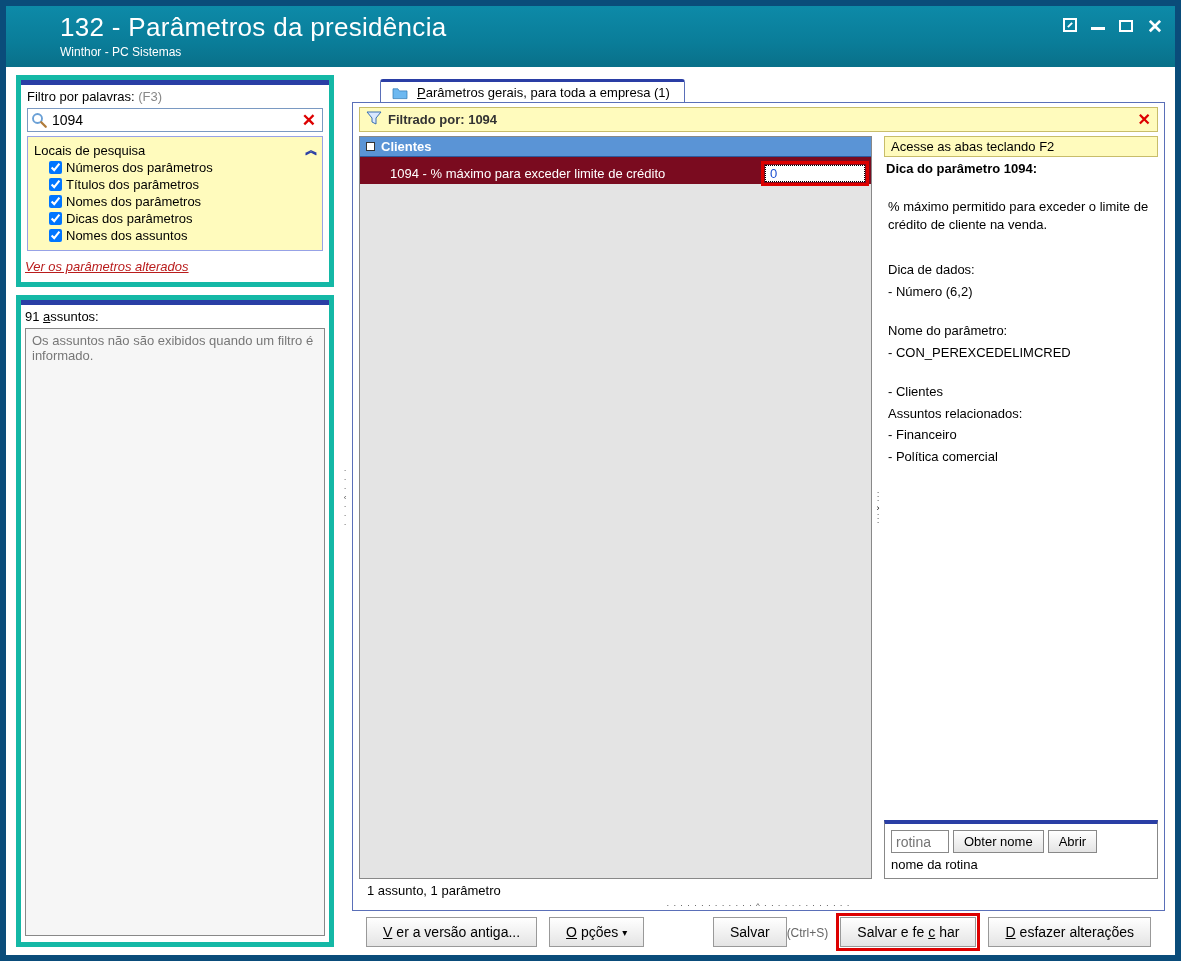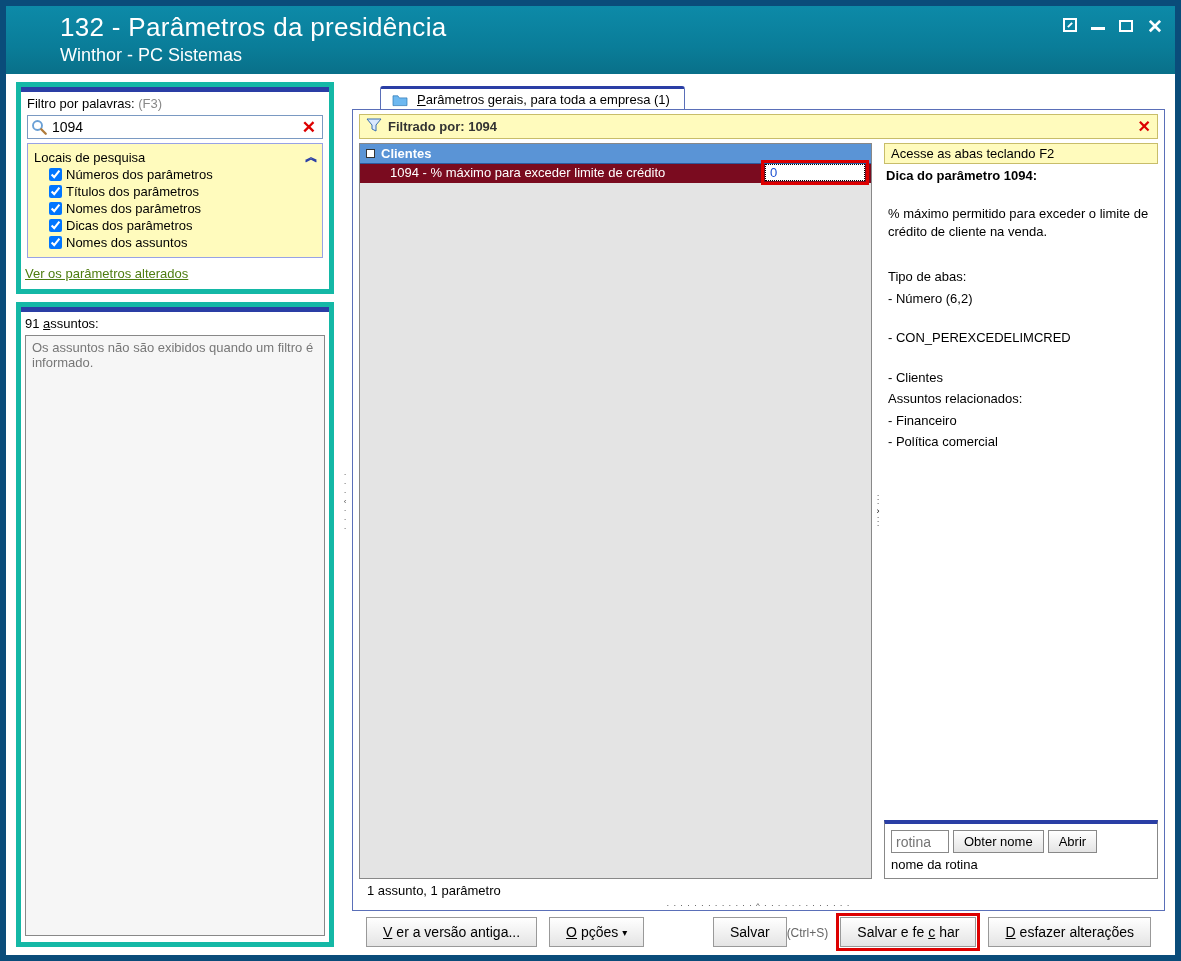--- a/index.html
+++ b/index.html
@@ -5,21 +5,21 @@
   * { box-sizing: border-box; }
   html, body { margin: 0; padding: 0; font-family: "Segoe UI", Tahoma, sans-serif; font-size: 13px; }
   body { background: #0a4c7a; padding: 5px; width: 1181px; height: 961px; }
 
   .window { border: 1px solid #0a4c7a; background: #fff; height: 951px; display: flex; flex-direction: column; }
 
   
   .titlebar { background: linear-gradient(to bottom, #0d8aa8, #0a7d99 60%, #097089); color: #fff; padding: 6px 12px 8px 14px; display: flex; align-items: flex-start; }
   .titlebar .titles { flex: 1; margin-left: 40px; }
   .titlebar .main-title { font-size: 26px; font-weight: 400; letter-spacing: 0.3px; }
-  .titlebar .sub-title { font-size: 18px; margin-top: 2px; }
+  .titlebar .sub-title { font-size: 12px; margin-top: 2px; }
   .titlebar .winbuttons { display: flex; gap: 14px; font-size: 18px; font-weight: bold; align-items: center; margin-top: 4px; }
   .titlebar .winbuttons span { cursor: pointer; }
   .squareicon { width: 14px; height: 14px; border: 2px solid #fff; display: inline-block; position: relative; }
   .squareicon::after { content:''; position:absolute; left:2px; top:4px; right:2px; height:2px; background:#fff; transform:rotate(-45deg);}
   .dash { width:14px; height:3px; background:#fff; display:inline-block; margin-bottom:2px;}
   .maxi { width:14px; height:12px; border:2px solid #fff; display:inline-block;}
   .closex { font-size:19px; line-height:14px;}
 
   
   .client { flex: 1; display: flex; padding: 8px 10px 8px 10px; gap: 6px; min-height: 0; }
@@ -38,21 +38,21 @@
   .magnifier svg { width:18px; height:18px;}
   .searchrow input { flex:1; border: none; outline: none; font-size: 14px; padding: 2px 2px;}
   .searchrow .clearx { color:#d00; font-weight:bold; font-size:17px; padding: 0 6px; cursor:pointer;}
 
   .yellowbox { border: 1px solid #97a2e6; background: #fffbbd; margin: 2px 6px 4px 6px; padding: 4px 6px 6px 6px; position: relative;}
   .yellowbox .hdr { font-size:13px; display:flex; justify-content:space-between; align-items:center;}
   .yellowbox .chev { color:#2a3ea5; font-weight:bold; cursor:pointer; letter-spacing:-2px;}
   .chklist label { display:flex; align-items:center; gap:4px; padding:1px 15px;}
   .chklist input { margin:0; }
 
-  .redlink { color:#4d7c0f; text-decoration:underline; font-size:13px; cursor:pointer; padding: 4px 8px 8px 4px; display:inline-block;}
+  .redlink { color:#b91c1c; text-decoration:underline; font-size:13px; cursor:pointer; padding: 4px 8px 8px 4px; display:inline-block;font-style:italic;}
 
   .assuntos-panel { flex:1; display:flex; flex-direction:column; }
   .assuntos-panel .lbl { padding: 4px 4px 2px 4px; }
   .assuntos-panel .u { text-decoration: underline; }
   .assuntos-body { flex:1; border:1px solid #888; margin: 2px 4px 6px 4px; background:#f6f6f6; color:#777; padding:4px 6px; font-size:13px;}
 
   
   .maincol { flex:1; display:flex; flex-direction:column; min-width:0;}
 
   .tabrow { display:flex; align-items:flex-end; height:28px; padding-left:28px;}
@@ -66,21 +66,21 @@
   .filterbar { background:#fffbbd; border:1px solid #c8bd6a; margin:4px 6px 2px 6px; display:flex; align-items:center; padding:2px 6px; gap:6px;}
   .funnel { width:16px; height:16px;}
   .filterbar .lbl { flex:1; font-weight:bold; color:#333;}
   .filterbar .cx { color:#d00; font-weight:bold; font-size:16px; cursor:pointer;}
 
   .splitrow { flex:1; display:flex; min-height:0; margin:2px 6px 0 6px;}
   .treewrap { flex:1; border:1px solid #888; background:#e4e4e4; display:flex; flex-direction:column; position:relative;}
   .tree { }
   .groupheader { background:#5a94d6; color:#fff; font-weight:bold; padding:2px 6px; display:flex; align-items:center; gap:6px; border-bottom:1px solid #2c5a9e;}
   .minus { width:9px; height:9px; border:1px solid #333; background:#fff; display:inline-flex; align-items:center; justify-content:center; font-size:9px; line-height:9px;}
-  .paramrow { background:#7a0b1f; color:#fff; display:flex; align-items:center; padding:0 6px 2px 30px; gap:6px;}
+  .paramrow { background:#7a0b1f; color:#fff; display:flex; align-items:center; padding:8px 6px 2px 30px; gap:6px;}
   .paramrow .txt { flex:1;}
   .editcell { background:#fff; color:#1a4fd0; width:100px; border:1px dotted #000; padding:0 4px; outline:3px solid #d00; outline-offset:1px;}
   .treebody { flex:1;}
 
   .vsplitter { width:12px; display:flex; flex-direction:column; align-items:center; justify-content:center; cursor:col-resize;}
   .vsplitter .dots { font-size:8px; line-height:4px; color:#444;}
   .vsplitter .ar { font-size:9px;}
 
   .rightcol { width:274px; display:flex; flex-direction:column; gap:4px; min-height:0;}
   .tipbar { background:#fffbbd; border:1px solid #c8bd6a; padding:2px 6px;}
@@ -231,23 +231,24 @@
             <span class="ar">›</span>
             <span class="dots">·<br>·<br>·</span>
           </div>
 
           <div class="rightcol">
             <div class="tipbar">Acesse as abas teclando F2</div>
             <div class="paramtitle">Dica do parâmetro 1094:</div>
             <div style="height:14px"></div>
             <div class="info">% máximo permitido para exceder o limite de crédito de cliente na venda.</div>
             <div style="height:20px"></div>
-            <div class="info">Tipo de abas:</div>
+            <div class="info">Dica de dados:</div>
             <div class="info sub">- Número (6,2)</div>
             <div style="height:14px"></div>
+            <div class="info">Nome do parâmetro:</div>
             <div class="info sub">- CON_PEREXCEDELIMCRED</div>
             <div style="height:14px"></div>
             <div class="info sub">- Clientes</div>
             <div class="info">Assuntos relacionados:</div>
             <div class="info sub">- Financeiro</div>
             <div class="info sub">- Política comercial</div>
 
             <div class="bottombox">
               <div class="row1">
                 <input type="text" placeholder="rotina" style="">

